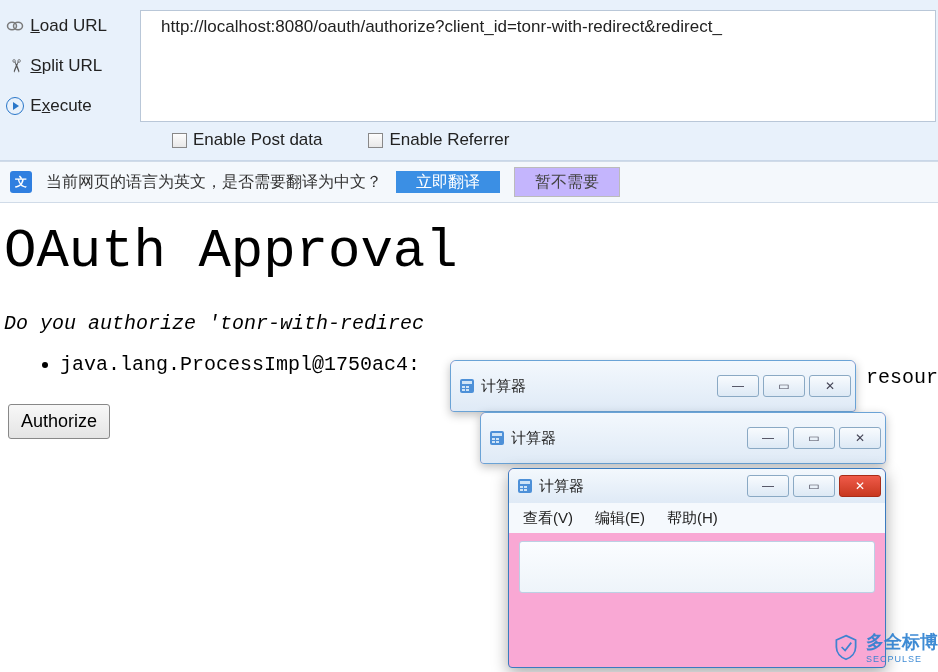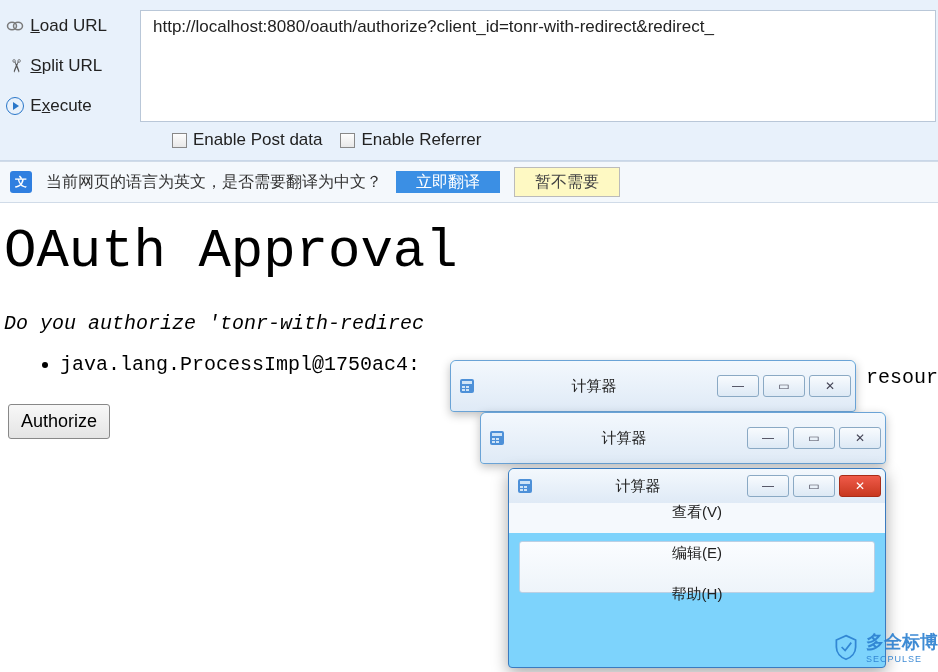--- a/index.html
+++ b/index.html
@@ -4,60 +4,60 @@
 <style>
   * { box-sizing: border-box; margin: 0; padding: 0; }
   body { font-family: "Segoe UI", Tahoma, Arial, sans-serif; font-size: 14px; width: 938px; height: 672px; overflow: hidden; background: #fff; position: relative; }
 
   
   .tool-panel { background: #e8f1fb; border-bottom: 1px solid #c9d7e8; padding: 6px 0 6px 0; }
   .tool-row { display: flex; align-items: center; height: 34px; }
   .tool-icon { width: 36px; display:flex; align-items:center; justify-content:center; }
   .tool-label { width: 130px; font-size: 17px; color:#222; }
   .tool-label u { text-decoration: underline; }
-  .checkbox-row { display:flex; align-items:center; padding:4px 0 4px 172px; gap:18px; }
+  .checkbox-row { display:flex; align-items:center; padding:4px 0 4px 172px; gap:46px; }
   .chk { display:flex; align-items:center; gap:6px; font-size:17px; color:#222; }
   .chkbox { width:15px; height:15px; border:1px solid #888; background:linear-gradient(#fdfdfd,#e8e8e8); }
 
   .tool-area { display:flex; }
   .tool-left { width:140px; }
   .tool-left .tool-row { height:40px; }
   .tool-right { flex:1; display:flex; align-items:stretch; padding:4px 2px 4px 0; }
-  .url-box { flex:1; background:#fff; border:1px solid #b9c7d8; padding:6px 12px; font-family: Verdana, Arial, sans-serif; font-size:17px; color:#222; white-space:nowrap; overflow:hidden; }
+  .url-box { flex:1; background:#fff; border:1px solid #b9c7d8; padding:6px 20px; font-family: Verdana, Arial, sans-serif; font-size:17px; color:#222; white-space:nowrap; overflow:hidden; }
 
   
   .ico-link { width:18px;height:14px;}
   .ico-scissors { font-size:18px; color:#555; transform:rotate(90deg);}
   .ico-play { width:18px;height:18px;border:1.5px solid #2a77c9;border-radius:50%;display:flex;align-items:center;justify-content:center; }
   .ico-play span { width:0;height:0;border-left:6px solid #2a77c9;border-top:4px solid transparent;border-bottom:4px solid transparent;margin-left:2px;}
 
   
   .translate-bar { display:flex; align-items:center; height:42px; background:#f4f8fc; border-top:1px solid #d0dbe8; border-bottom:1px solid #d0dbe8; padding:0 10px; gap:14px; }
   .tr-icon { width:22px;height:22px;background:#2f7fe0;border-radius:3px;display:flex;align-items:center;justify-content:center;color:#fff;font-size:12px;font-weight:bold;}
   .tr-text { font-size:16px; color:#333; }
   .btn-blue { background:#3b8fe4; color:#fff; border:none; height:22px; padding:0 20px; font-size:16px; cursor:pointer; }
-  .btn-gray { background:#fef9c3; color:#444; border:1px solid #bbb; height:30px; padding:0 20px; font-size:16px; cursor:pointer; }
+  .btn-gray { background:#c4b5fd; color:#444; border:1px solid #bbb; height:30px; padding:0 20px; font-size:16px; cursor:pointer; }
 
   
   .page { padding:18px 4px; font-family: "Courier New", monospace; }
   .page h1 { font-family: "SimSun","Courier New", monospace; font-size:54px; font-weight:normal; color:#000; margin-bottom:30px; }
   .page p { font-size:20px; color:#000; margin-bottom:18px; white-space:nowrap;font-style:italic; }
   .page ul { margin-left:56px; margin-bottom:28px; }
   .page li { font-size:20px; }
   .auth-btn { font-family:Arial,sans-serif; font-size:18px; padding:6px 12px; background:linear-gradient(#f8f8f8,#e4e4e4); border:1px solid #888; border-radius:3px; cursor:pointer; margin-left:4px;}
 
   
-  .calc { position:absolute; border:1px solid #6aa3d6; border-radius:6px 6px 4px 4px; box-shadow:0 3px 10px rgba(0,0,0,.25); background:#7dd3fc; overflow:hidden;text-align:center;}
+  .calc { position:absolute; border:1px solid #6aa3d6; border-radius:6px 6px 4px 4px; box-shadow:0 3px 10px rgba(0,0,0,.25); background:#f9a8d4; overflow:hidden;}
   .calc .titlebar { height:34px; display:flex; align-items:center; background:linear-gradient(#f3f8fd,#dfeaf6); padding:0 4px 0 8px; gap:6px;}
   .calc .app-icon { width:16px;height:16px; }
   .calc .title { font-size:15px; color:#222; flex:1; }
   .btn-group { display:flex; gap:0; }
   .winbtn { width:42px;height:22px;border:1px solid #8aa9c4;background:linear-gradient(#f8fbfe,#dde9f5);display:flex;align-items:center;justify-content:center;font-size:12px;color:#445;border-radius:3px;margin-left:4px;}
   .winbtn.close { background:linear-gradient(#ef5a49,#c8381f); color:#fff; border-color:#a82c18;}
-  .menubar { height:30px; display:flex; align-items:center; gap:22px; padding:0 14px; background:#f5f9fd; font-size:15px; color:#222;flex-direction:column;}
+  .menubar { height:30px; display:flex; align-items:center; gap:22px; padding:0 14px; background:#f5f9fd; font-size:15px; color:#222;}
   .display-area { margin:8px 10px; height:52px; background:linear-gradient(#fbfdff,#eef4fa); border:1px solid #bcd0e4; border-radius:3px;}
   .calc.back1 { left:450px; top:360px; width:406px; height:52px; }
   .calc.back2 { left:480px; top:412px; width:406px; height:52px; }
   .calc.front { left:508px; top:468px; width:378px; height:200px; border-color:#3a7bc0; box-shadow:0 5px 16px rgba(0,0,0,.35);}
   .calc.back1 .titlebar, .calc.back2 .titlebar { height:50px; }
   .calc.back1 .winbtn.close, .calc.back2 .winbtn.close { background:linear-gradient(#f8fbfe,#dde9f5); color:#445; border-color:#8aa9c4;}
 
   
   .watermark { position:absolute; right:0; bottom:8px; display:flex; align-items:center; gap:6px; color:#2a7fd0; font-size:18px; font-weight:bold; opacity:.9;}
   .watermark .sub { font-size:9px; letter-spacing:1px; display:block; color:#2a7fd0; font-weight:normal;}

